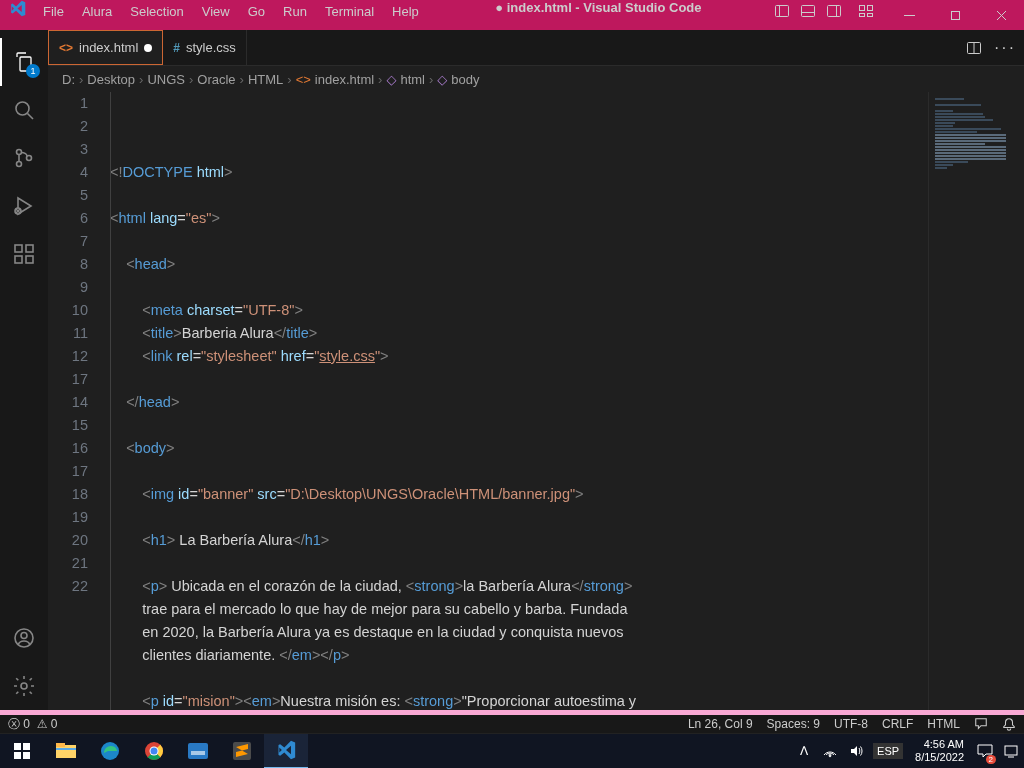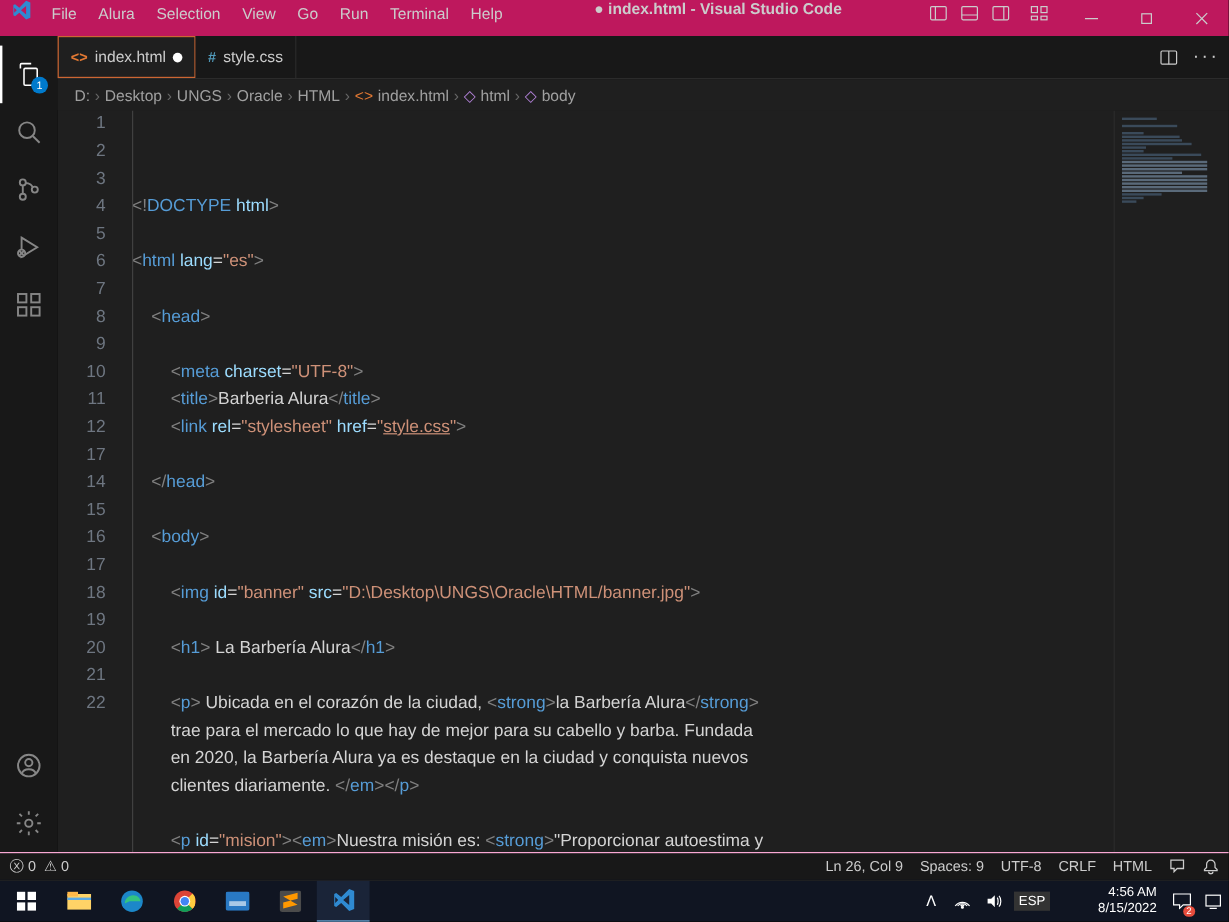--- a/index.html
+++ b/index.html
@@ -42,30 +42,30 @@
 
 .editor-wrap { flex: 1; display: flex; position: relative; overflow: hidden; }
 .gutter { width: 62px; text-align: right; color: #6e7681; font-family: Consolas, monospace; font-size: 14.5px; line-height: 23px; padding-right: 22px; padding-top: 0; user-select: none; }
 .code { flex: 1; font-family: Consolas, monospace; font-size: 14.5px; line-height: 23px; white-space: pre; color: #d4d4d4; position: relative; }
 .code .indent-guide { position: absolute; top: 0; bottom: 0; width: 1px; background: #404040; }
 
 .minimap { width: 96px; background: #1f1f1f; position: relative; border-left: 1px solid #2b2b2b; }
 .minimap .mm-content { position: absolute; top: 6px; left: 6px; right: 6px; }
 .minimap .mm-line { height: 2px; margin-bottom: 1px; background: #3a4a5a; }
 
-.statusbar { height: 23px; background: #181818; border-top: 1px solid #f9a8d4; display: flex; align-items: center; font-size: 12px; color: #ccc; padding: 0 8px; gap: 14px; }
+.statusbar { height: 23px; background: #181818; border-top: 5px solid #f9a8d4; display: flex; align-items: center; font-size: 12px; color: #ccc; padding: 0 8px; gap: 14px; }
 .statusbar .sb-right { margin-left: auto; display: flex; gap: 14px; align-items: center; }
 
 .taskbar { height: 35px; background: #101522; display: flex; align-items: center; border-top: 1px solid #222; }
 .taskbar .tb-item { width: 44px; height: 35px; display: flex; justify-content: center; align-items: center; }
 .taskbar .tb-item.active { background: #1a2438; border-bottom: 2px solid #76b9ed; }
 .taskbar .tb-right { margin-left: auto; display: flex; align-items: center; height: 100%; }
 .taskbar .tb-icon { width: 26px; display: flex; justify-content: center; align-items: center; color: #fff; height: 100%; font-size: 12px; }
 .taskbar .lang { background: #333; color: #fff; padding: 2px 4px; font-size: 11px; margin: 0 4px; }
-.taskbar .clock { color: #fff; font-size: 11px; text-align: right; line-height: 13px; padding: 0 8px; margin-left: 28px; }
+.taskbar .clock { color: #fff; font-size: 11px; text-align: right; line-height: 13px; padding: 0 8px; }
 
 
 .c-gray { color: #808080; }
 .c-lblue { color: #9cdcfe; }
 .c-str { color: #ce9178; }
 .c-txt { color: #d4d4d4; }
 .c-link { color: #ce9178; text-decoration: underline; }
 .c-tag { color: #569cd6; }
 .c-doctype { color: #569cd6; }
 

